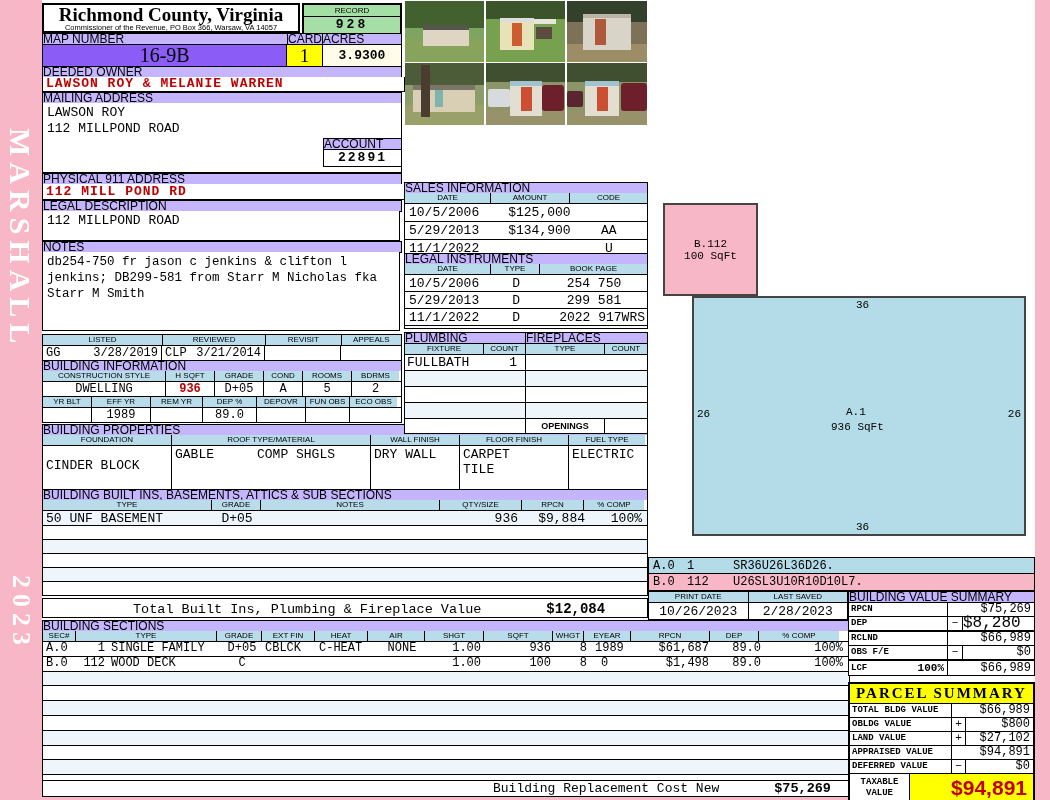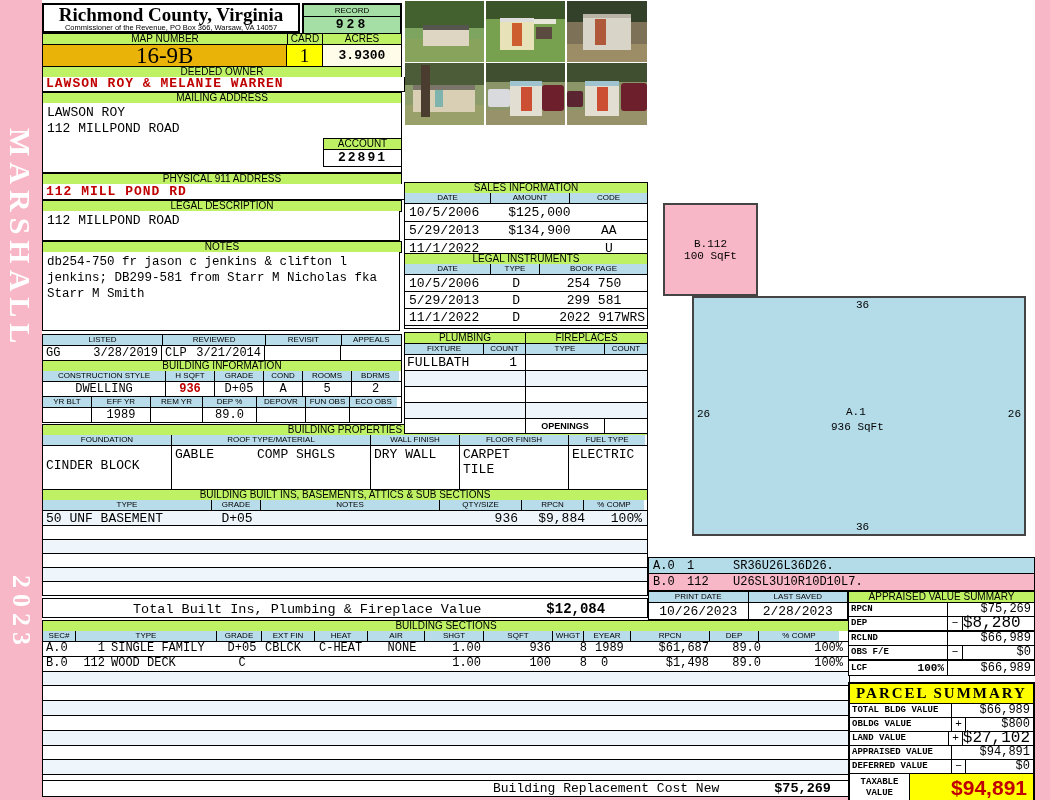--- a/index.html
+++ b/index.html
@@ -7,21 +7,21 @@
        font-family:"Liberation Sans",sans-serif;color:#000;overflow:hidden}
   #canvas{position:absolute;left:0;top:0;width:1050px;height:800px}
   .white-area{position:absolute;left:42px;top:0;width:993px;height:797px;background:#fff}
   .abs{position:absolute}
   .mono{font-family:"Liberation Mono","DejaVu Sans Mono",monospace}
   .serif{font-family:"Liberation Serif","DejaVu Serif",serif}
   .b{font-weight:bold}
   .red{color:#c00000}
   .c{text-align:center}
   .r{text-align:right}
-  .bar{background:#bef264;border:1px solid #000;font-size:10px;text-align:center;
+  .bar{background:#c4b5fd;border:1px solid #000;font-size:12px;
        line-height:10px;height:10px;overflow:hidden}
   .shead{background:#b9dcea;font-size:8px;text-align:center;line-height:10px;height:10px;
          border-right:1px solid #000;overflow:hidden}
   .tbl{border:1px solid #000;background:#fff;box-sizing:border-box}
   .tr{display:flex;border-bottom:1px solid #000}
   .tr:last-child{border-bottom:none}
   .td{border-right:1px solid #000;overflow:hidden;white-space:nowrap;box-sizing:border-box}
   .td:last-child{border-right:none}
   .v12{font-size:12px;line-height:14px}
   .v13{font-size:13px;line-height:15px}
@@ -64,21 +64,21 @@
           <div class="bar">MAP NUMBER</div>
         </div>
       <div style="width:35px">
           <div class="bar" style="border-left:none">CARD</div>
         </div>
       <div style="width:79px">
           <div class="bar" style="border-left:none">ACRES</div>
         </div>
     </div>
     <div style="display:flex;height:22px">
-      <div class="serif c" style="width:246px;background:#eab308;border:1px solid #000;border-top:none;font-size:23px;line-height:21px">16-9B</div>
+      <div class="serif c" style="width:246px;background:#8b5cf6;border:1px solid #000;border-top:none;font-size:20px;line-height:21px">16-9B</div>
       <div class="serif c" style="width:35px;background:#ffff00;border:1px solid #000;border-top:none;border-left:none;font-size:19px;line-height:21px">1</div>
       <div class="mono b c" style="width:79px;background:#fffdea;border:1px solid #000;border-top:none;border-left:none;font-size:13px;line-height:21px">3.9300</div>
     </div>
   </div>
 
   <div class="abs bar" style="left:42px;top:66px;width:358px">DEEDED OWNER</div>
   <div class="abs mono b red" style="left:42px;top:77px;width:358px;height:14px;border:1px solid #000;border-top:none;background:#fff;font-size:13px;line-height:14px;padding-left:3px;letter-spacing:1px">LAWSON ROY &amp; MELANIE WARREN</div>
 
   <div class="abs bar" style="left:42px;top:92px;width:358px">MAILING ADDRESS</div>
   <div class="abs tbl" style="left:42px;top:103px;width:360px;height:70px;border-top:none">
@@ -435,21 +435,21 @@
       <div class="shead" style="width:99px;border:1px solid #000">PRINT DATE</div>
       <div class="shead" style="width:99px;border:1px solid #000;border-left:none">LAST SAVED</div>
     </div>
     <div style="display:flex;height:17px;background:#fff">
       <div class="mono v13 c" style="width:99px;border:1px solid #000;border-top:none;line-height:17px">10/26/2023</div>
       <div class="mono v13 c" style="width:99px;border:1px solid #000;border-top:none;border-left:none;line-height:17px">2/28/2023</div>
     </div>
   </div>
 
   <div class="abs" style="left:848px;top:591px;width:187px">
-    <div class="bar">APPRAISED VALUE SUMMARY</div>
+    <div class="bar">BUILDING VALUE SUMMARY</div>
     <div class="tbl" style="border-top:none">
       <div class="tr mono" style="height:13px;font-size:11px;line-height:13px">
         <div class="td b" style="width:99px;padding-left:2px;font-size:9px">RPCN</div>
         <div class="r" style="width:86px;padding-right:3px;box-sizing:border-box;font-size:12px">$75,269</div>
       </div>
       <div class="tr mono" style="height:13px;font-size:11px;line-height:13px">
         <div class="td b" style="width:99px;padding-left:2px;font-size:9px">DEP</div>
         <div class="sum-op">−</div>
         <div class="r" style="width:71px;padding-right:20px;box-sizing:border-box;font-size:16px">$8,280</div>
       </div>
@@ -479,21 +479,21 @@
       <div class="mono r" style="flex:1;font-size:12px;line-height:12px;background:#fff;padding-right:3px">$66,989</div>
     </div>
     <div style="display:flex;height:13px;border-top:1px solid #000">
       <div class="mono b" style="width:102px;font-size:9px;line-height:12px;background:#fff;border-right:1px solid #000;padding-left:2px;box-sizing:border-box">OBLDG VALUE</div>
       <div class="mono" style="width:13px;font-size:11px;line-height:12px;background:#fff;border-right:1px solid #000;text-align:center">+</div>
       <div class="mono r" style="flex:1;font-size:12px;line-height:12px;background:#fff;padding-right:3px">$800</div>
     </div>
     <div style="display:flex;height:13px;border-top:1px solid #000">
       <div class="mono b" style="width:102px;font-size:9px;line-height:12px;background:#fff;border-right:1px solid #000;padding-left:2px;box-sizing:border-box">LAND VALUE</div>
       <div class="mono" style="width:13px;font-size:11px;line-height:12px;background:#fff;border-right:1px solid #000;text-align:center">+</div>
-      <div class="mono r" style="flex:1;font-size:16px;line-height:12px;background:#fff;padding-right:3px">$27,102</div>
+      <div class="mono r" style="flex:1;font-size:12px;line-height:12px;background:#fff;padding-right:3px">$27,102</div>
     </div>
     <div style="display:flex;height:13px;border-top:1px solid #000">
       <div class="mono b" style="width:102px;font-size:9px;line-height:12px;background:#fff;border-right:1px solid #000;padding-left:2px;box-sizing:border-box">APPRAISED VALUE</div>
       <div class="mono r" style="flex:1;font-size:12px;line-height:12px;background:#fff;padding-right:3px">$94,891</div>
     </div>
     <div style="display:flex;height:13px;border-top:1px solid #000">
       <div class="mono b" style="width:102px;font-size:9px;line-height:12px;background:#fff;border-right:1px solid #000;padding-left:2px;box-sizing:border-box">DEFERRED VALUE</div>
       <div class="mono" style="width:13px;font-size:11px;line-height:12px;background:#fff;border-right:1px solid #000;text-align:center">−</div>
       <div class="mono r" style="flex:1;font-size:12px;line-height:12px;background:#fff;padding-right:3px">$0</div>
     </div>

